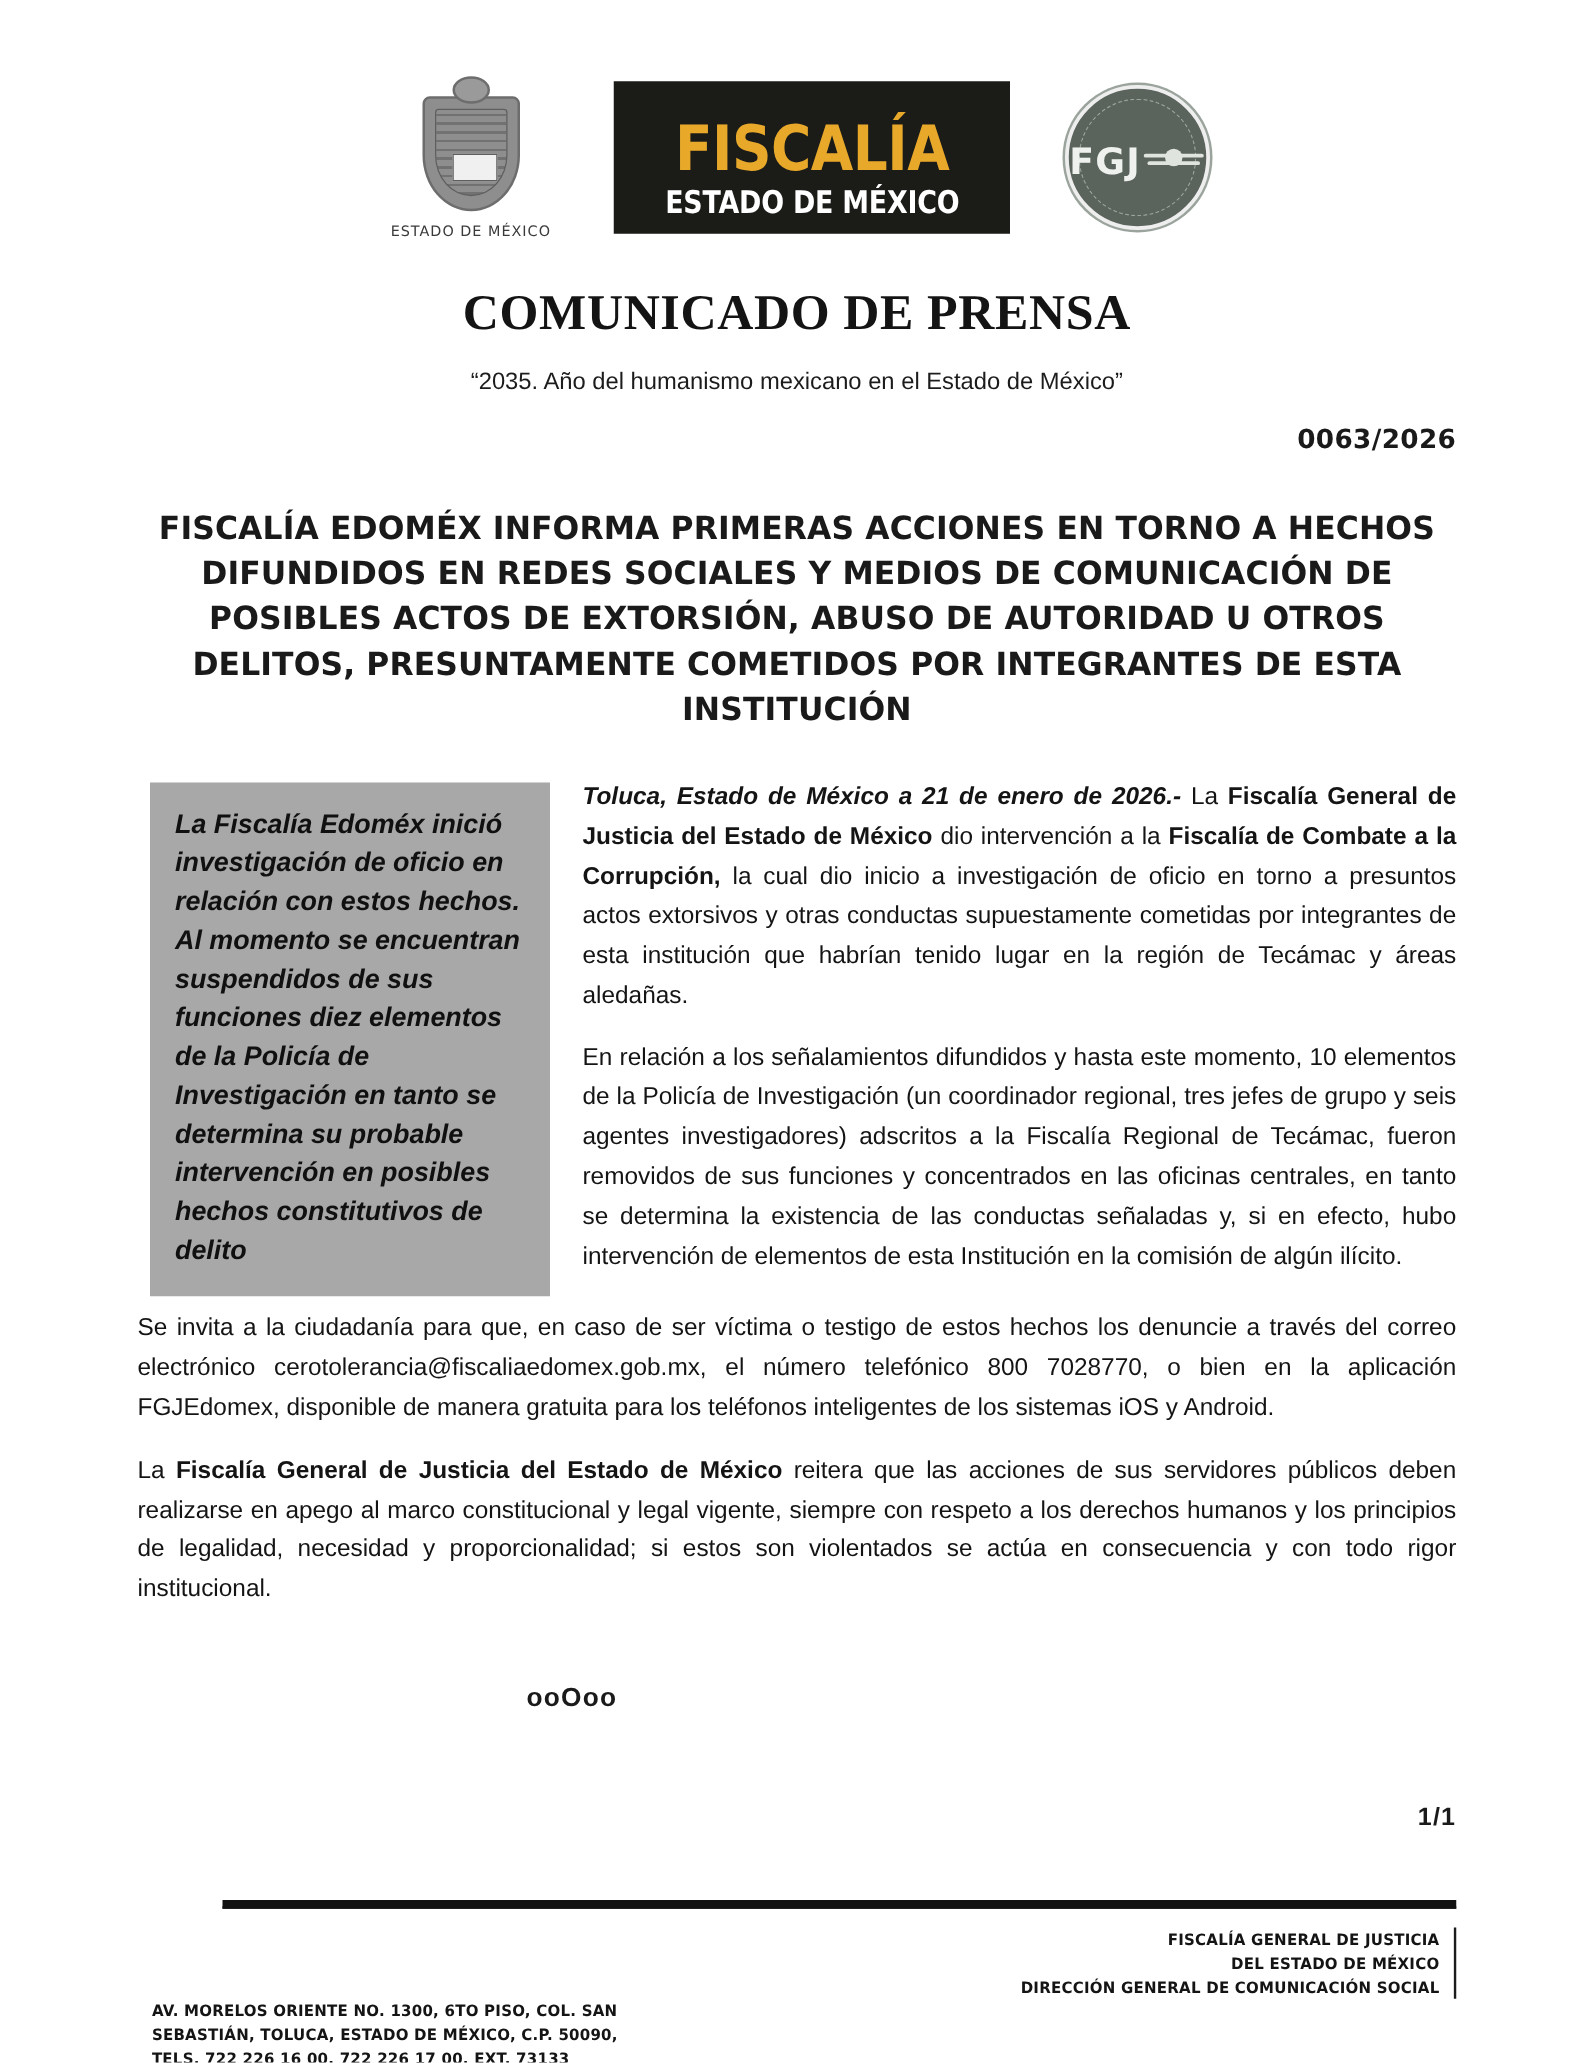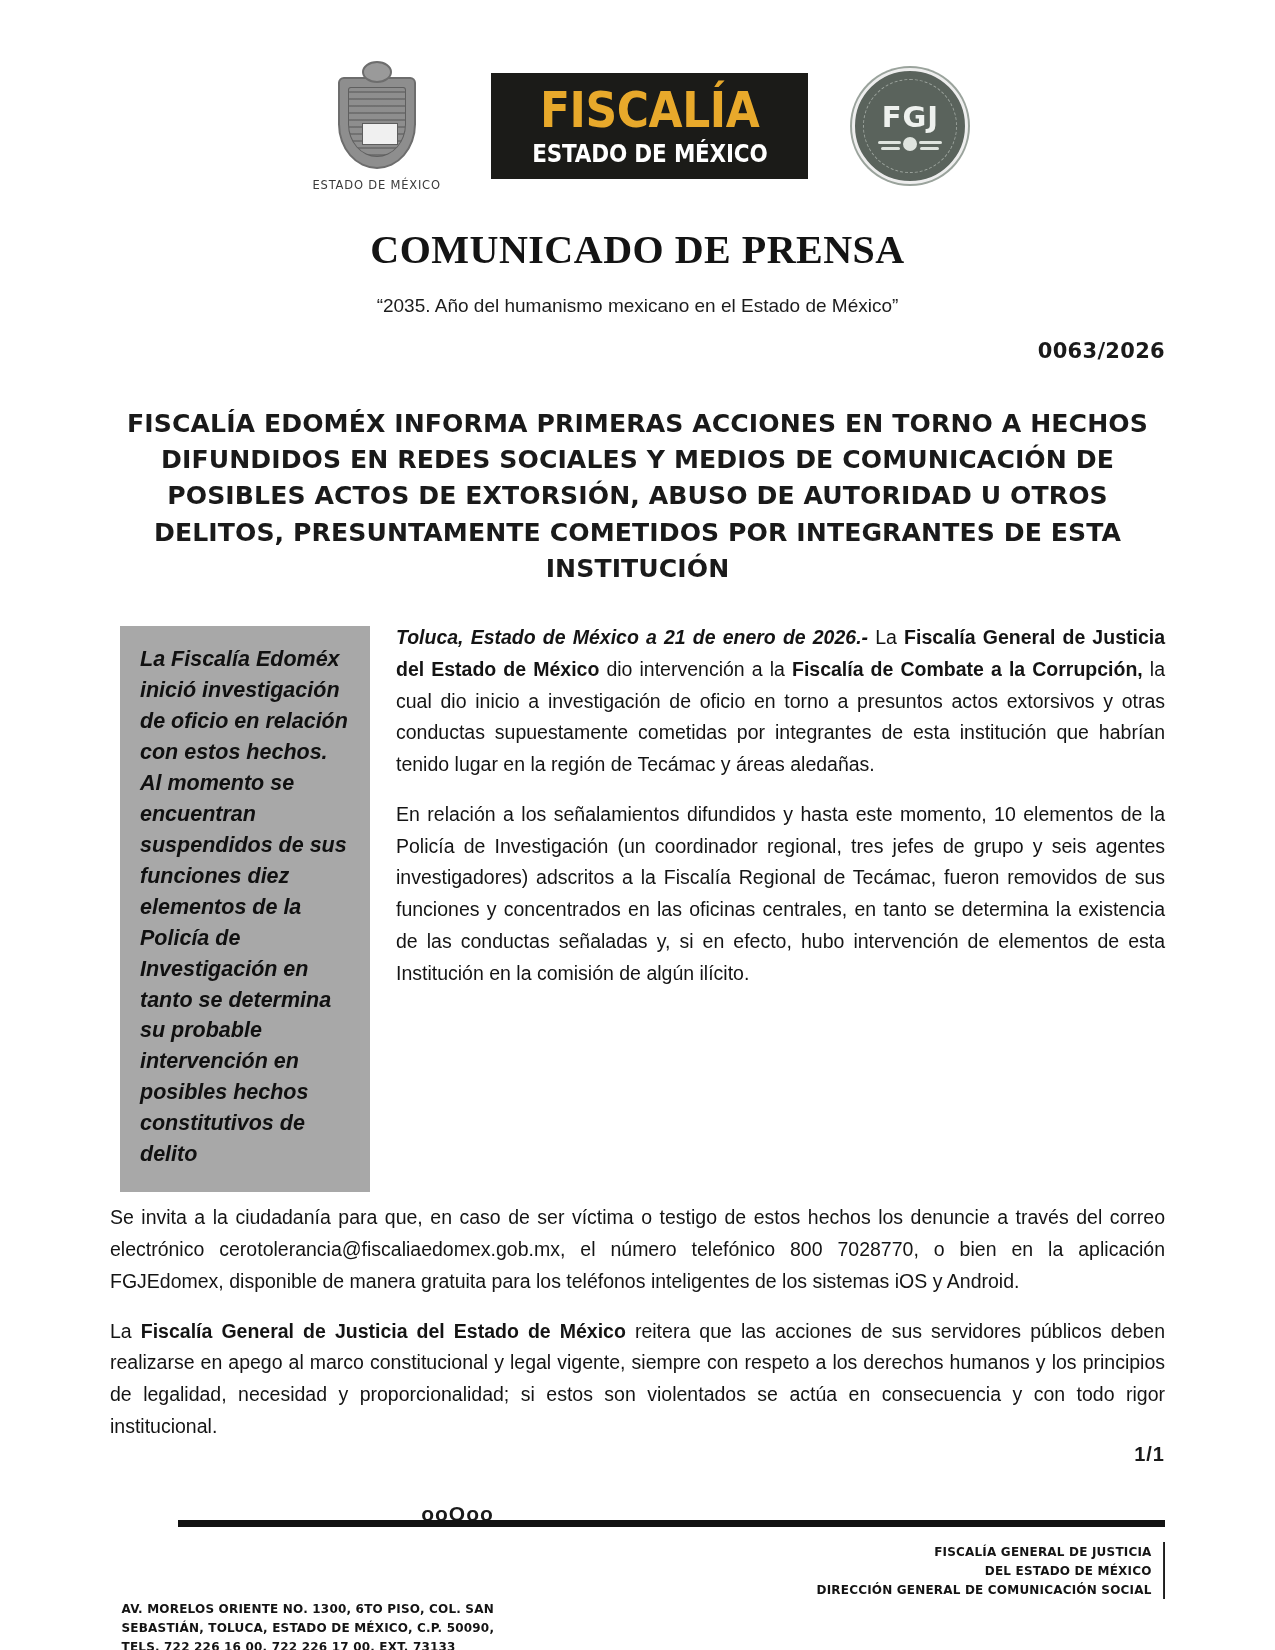--- a/index.html
+++ b/index.html
@@ -83,21 +83,21 @@
     font-size: 11.5px;
     letter-spacing: 0.8px;
     color: #3a3a3a;
     margin-top: 9px;
     white-space: nowrap;
   }
 
   
   .fiscalia-box {
     background: #1b1b18;
-    padding: 14px 22px 13px 22px;
+    padding: 31px 22px 13px 22px;
     display: flex;
     flex-direction: column;
     align-items: center;
     justify-content: center;
     line-height: 1;
   }
   .fiscalia-main {
     font-family: "DejaVu Sans", sans-serif;
     font-weight: bold;
     font-size: 50px;
@@ -119,21 +119,21 @@
 
   
   .fgj-seal {
     width: 110px;
     height: 110px;
     border-radius: 50%;
     background: #5a635c;
     border: 3px solid #eeeeee;
     box-shadow: 0 0 0 2px #9aa39c;
     display: flex;
-    flex-direction: column;
+    flex-direction: row;
     align-items: center;
     justify-content: center;
     position: relative;
   }
   .fgj-seal::before {
     content: "";
     position: absolute;
     left: 8px; top: 8px; right: 8px; bottom: 8px;
     border: 1.5px dashed rgba(220,226,220,.5);
     border-radius: 50%;
@@ -210,21 +210,21 @@
   }
 
   
   .content {
     margin-top: 36px;
     font-size: 19.5px;
     line-height: 1.62;
   }
   .pullquote {
     float: left;
-    width: 250px;
+    width: 320px;
     background: #a8a8a8;
     color: #101010;
     font-weight: bold;
     font-style: italic;
     font-size: 21.5px;
     line-height: 1.44;
     padding: 18px 20px 22px 20px;
     box-sizing: border-box;
     margin: 4px 26px 10px 10px;
     font-family: "Liberation Sans", sans-serif;

